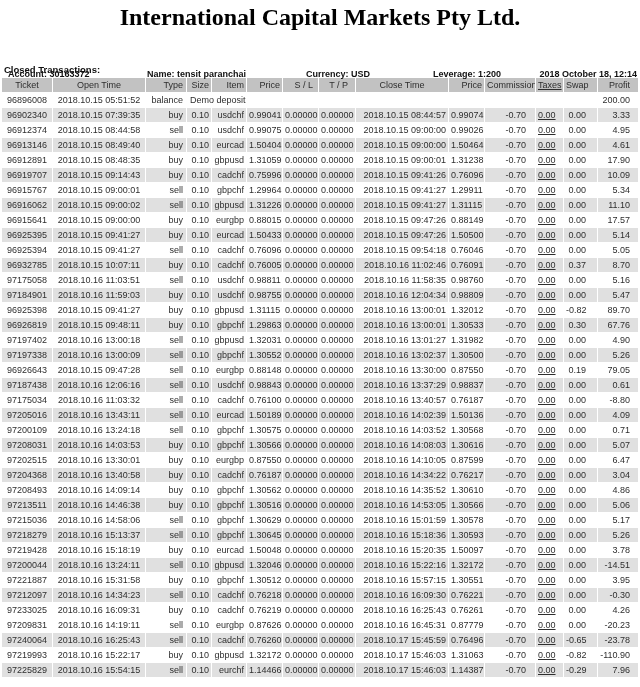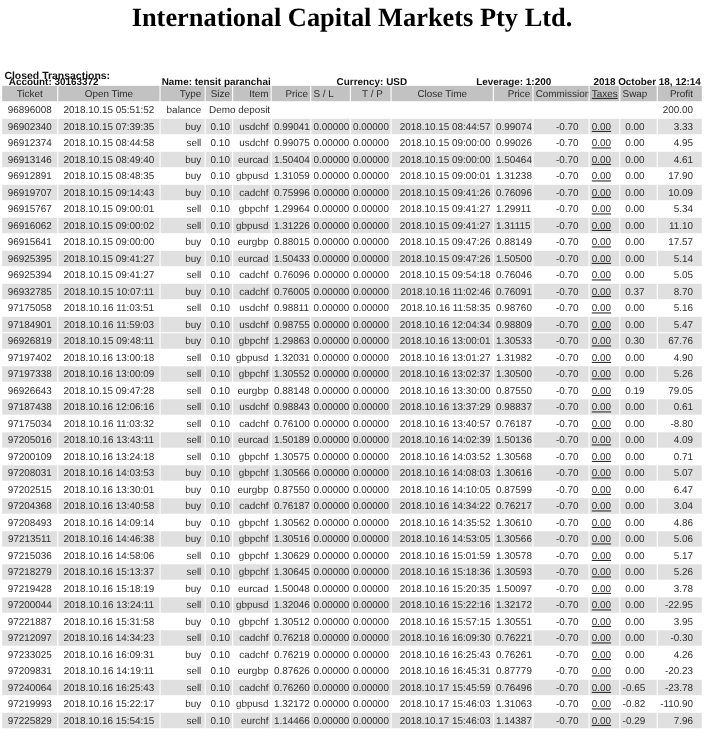--- a/index.html
+++ b/index.html
@@ -30,21 +30,21 @@
   }
   thead td{background:var(--header-bg,#c2c2c2);text-align:center;}
   tr.odd td{background:var(--row-bg,#ffffff);}
   tr.even td{background:var(--row-alt-bg,#e0e0e0);}
   .c0{text-align:center;}
   .c1{text-align:center;}
   .c2{text-align:right;padding-right:3px;}
   .c3{text-align:right;padding-right:2px;}
   .c4{text-align:right;padding-right:2px;}
   .c5{text-align:right;padding-right:2px;}
-  .c6{text-align:left;padding-right:5px;}
+  .c6{text-align:right;padding-right:5px;}
   .c7{text-align:right;padding-right:7px;}
   .c8{text-align:right;}
   .c9{text-align:right;padding-right:2px;}
   .c10{text-align:right;padding-right:9px;}
   .c11{text-align:right;padding-right:8px;text-decoration:underline;}
   .c12{text-align:right;padding-right:11px;}
   .c13{text-align:right;padding-right:8px;}
   td.bal{text-align:left;padding-left:3px;}
   thead td.c0,thead td.c1,thead td.c8{text-align:center;}
 </style>
@@ -315,20 +315,36 @@
         <td class="c5">0.98755</td>
         <td class="c6">0.00000</td>
         <td class="c7">0.00000</td>
         <td class="c8">2018.10.16 12:04:34</td>
         <td class="c9">0.98809</td>
         <td class="c10">-0.70</td>
         <td class="c11">0.00</td>
         <td class="c12">0.00</td>
         <td class="c13">5.47</td>
       </tr>
+      <tr class="odd">
+        <td class="c0">96925398</td>
+        <td class="c1">2018.10.15 09:41:27</td>
+        <td class="c2">buy</td>
+        <td class="c3">0.10</td>
+        <td class="c4">gbpusd</td>
+        <td class="c5">1.31115</td>
+        <td class="c6">0.00000</td>
+        <td class="c7">0.00000</td>
+        <td class="c8">2018.10.16 13:00:01</td>
+        <td class="c9">1.32012</td>
+        <td class="c10">-0.70</td>
+        <td class="c11">0.00</td>
+        <td class="c12">-0.82</td>
+        <td class="c13">89.70</td>
+      </tr>
       <tr class="even">
         <td class="c0">96926819</td>
         <td class="c1">2018.10.15 09:48:11</td>
         <td class="c2">buy</td>
         <td class="c3">0.10</td>
         <td class="c4">gbpchf</td>
         <td class="c5">1.29863</td>
         <td class="c6">0.00000</td>
         <td class="c7">0.00000</td>
         <td class="c8">2018.10.16 13:00:01</td>
@@ -585,21 +601,21 @@
         <td class="c3">0.10</td>
         <td class="c4">gbpusd</td>
         <td class="c5">1.32046</td>
         <td class="c6">0.00000</td>
         <td class="c7">0.00000</td>
         <td class="c8">2018.10.16 15:22:16</td>
         <td class="c9">1.32172</td>
         <td class="c10">-0.70</td>
         <td class="c11">0.00</td>
         <td class="c12">0.00</td>
-        <td class="c13">-22.95</td>
+        <td class="c13">-14.51</td>
       </tr>
       <tr class="odd">
         <td class="c0">97221887</td>
         <td class="c1">2018.10.16 15:31:58</td>
         <td class="c2">buy</td>
         <td class="c3">0.10</td>
         <td class="c4">gbpchf</td>
         <td class="c5">1.30512</td>
         <td class="c6">0.00000</td>
         <td class="c7">0.00000</td>

